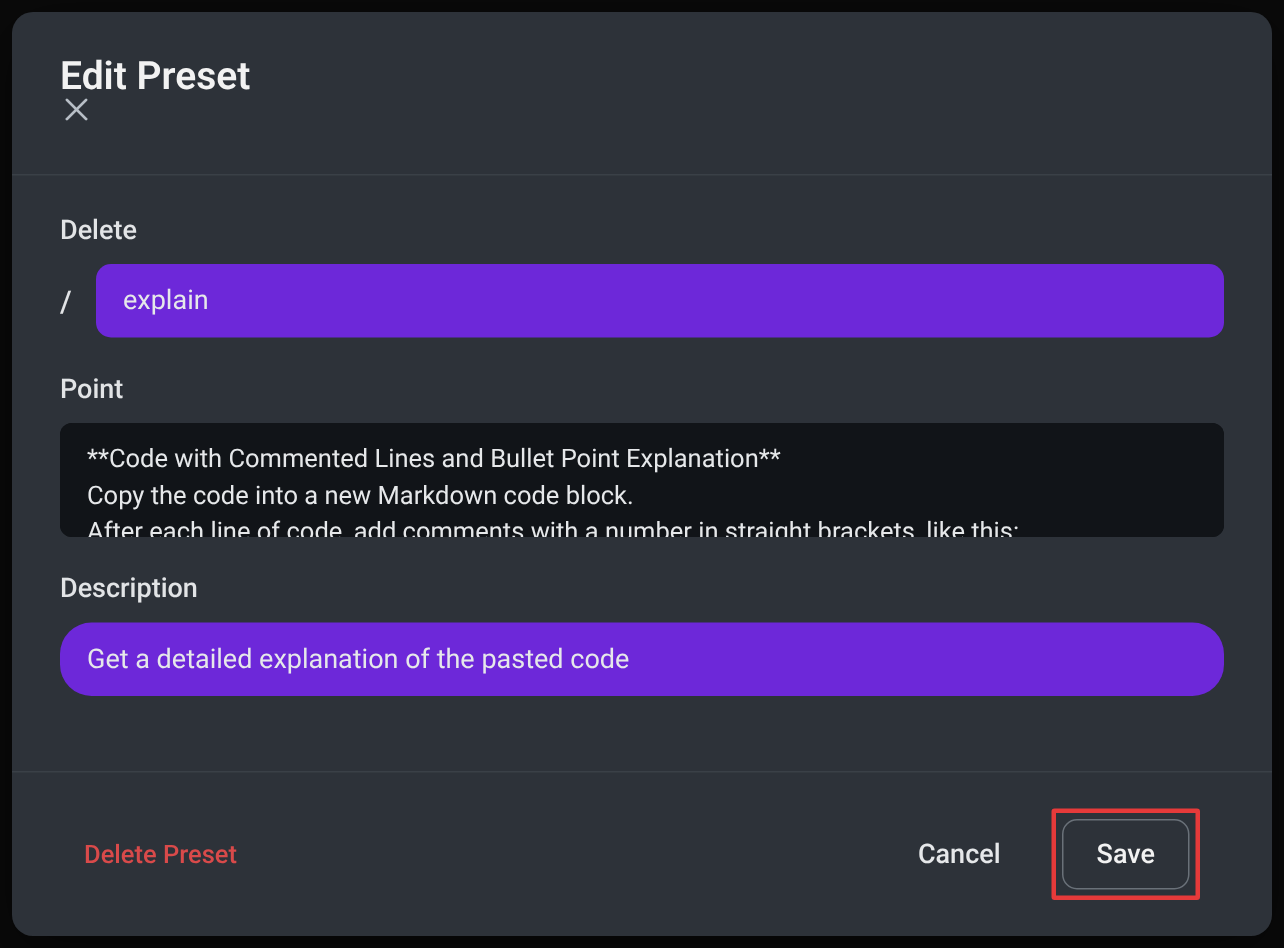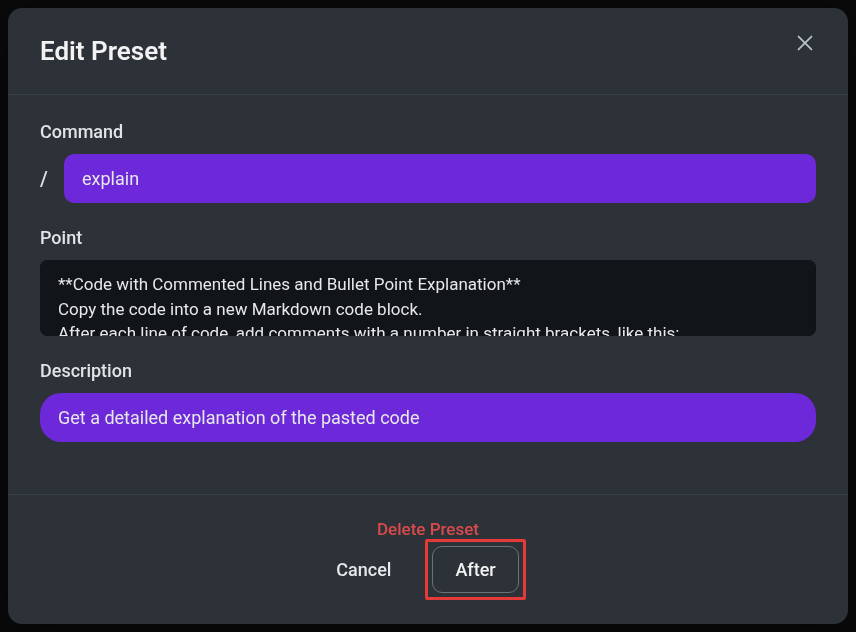--- a/index.html
+++ b/index.html
@@ -26,20 +26,21 @@
       flex-direction: column;
       overflow: hidden;
       box-shadow: 0 10px 40px rgba(0,0,0,0.5);
     }
     .modal-header {
       padding: 28px 32px 28px 32px;
       display: flex;
       align-items: flex-start;
       justify-content: space-between;
       border-bottom: 1px solid #3a4047;
+      flex-direction: column;
     }
     .modal-title {
       color: #f2f2f2;
       font-size: 26px;
       font-weight: 600;
     }
     .close-btn {
       color: #b8bfc7;
       cursor: pointer;
       margin-top: -4px;
@@ -116,22 +117,21 @@
     }
     .textarea-input::-webkit-scrollbar-button {
       background: #d9dcdf;
       height: 14px;
     }
     .modal-footer {
       border-top: 1px solid #3a4047;
       padding: 24px 48px;
       display: flex;
       align-items: center;
-      justify-content: center;
-      flex-direction: column;
+      justify-content: space-between;
     }
     .delete-btn {
       color: #d94a4a;
       font-size: 17px;
       font-weight: 500;
       cursor: pointer;
       background: none;
       border: none;
       font-family: inherit;
     }
@@ -176,21 +176,21 @@
     <div class="modal-title">Edit Preset</div>
     <div class="close-btn">
       <svg viewBox="0 0 24 24" fill="none" stroke="currentColor" stroke-width="2" stroke-linecap="round">
         <line x1="5" y1="5" x2="19" y2="19"></line>
         <line x1="19" y1="5" x2="5" y2="19"></line>
       </svg>
     </div>
   </div>
 
   <div class="modal-body">
-    <div class="field-label">Command</div>
+    <div class="field-label">Delete</div>
     <div class="command-row">
       <div class="slash">/</div>
       <input class="text-input" type="text" value="explain" style="">
     </div>
 
     <div class="field-label">Point</div>
     <div class="textarea-wrapper">
       <textarea class="textarea-input" style="">**Code with Commented Lines and Bullet Point Explanation**
 Copy the code into a new Markdown code block.
 After each line of code, add comments with a number in straight brackets, like this:</textarea>
@@ -198,17 +198,17 @@
 
     <div class="field-label">Description</div>
     <input class="text-input" type="text" style="width: 100%; border-radius: 21px;" value="Get a detailed explanation of the pasted code">
   </div>
 
   <div class="modal-footer">
     <button class="delete-btn">Delete Preset</button>
     <div class="footer-right">
       <button class="cancel-btn">Cancel</button>
       <span class="save-highlight">
-        <button class="save-btn">After</button>
+        <button class="save-btn">Save</button>
       </span>
     </div>
   </div>
 </div>
 
 </body></html>

